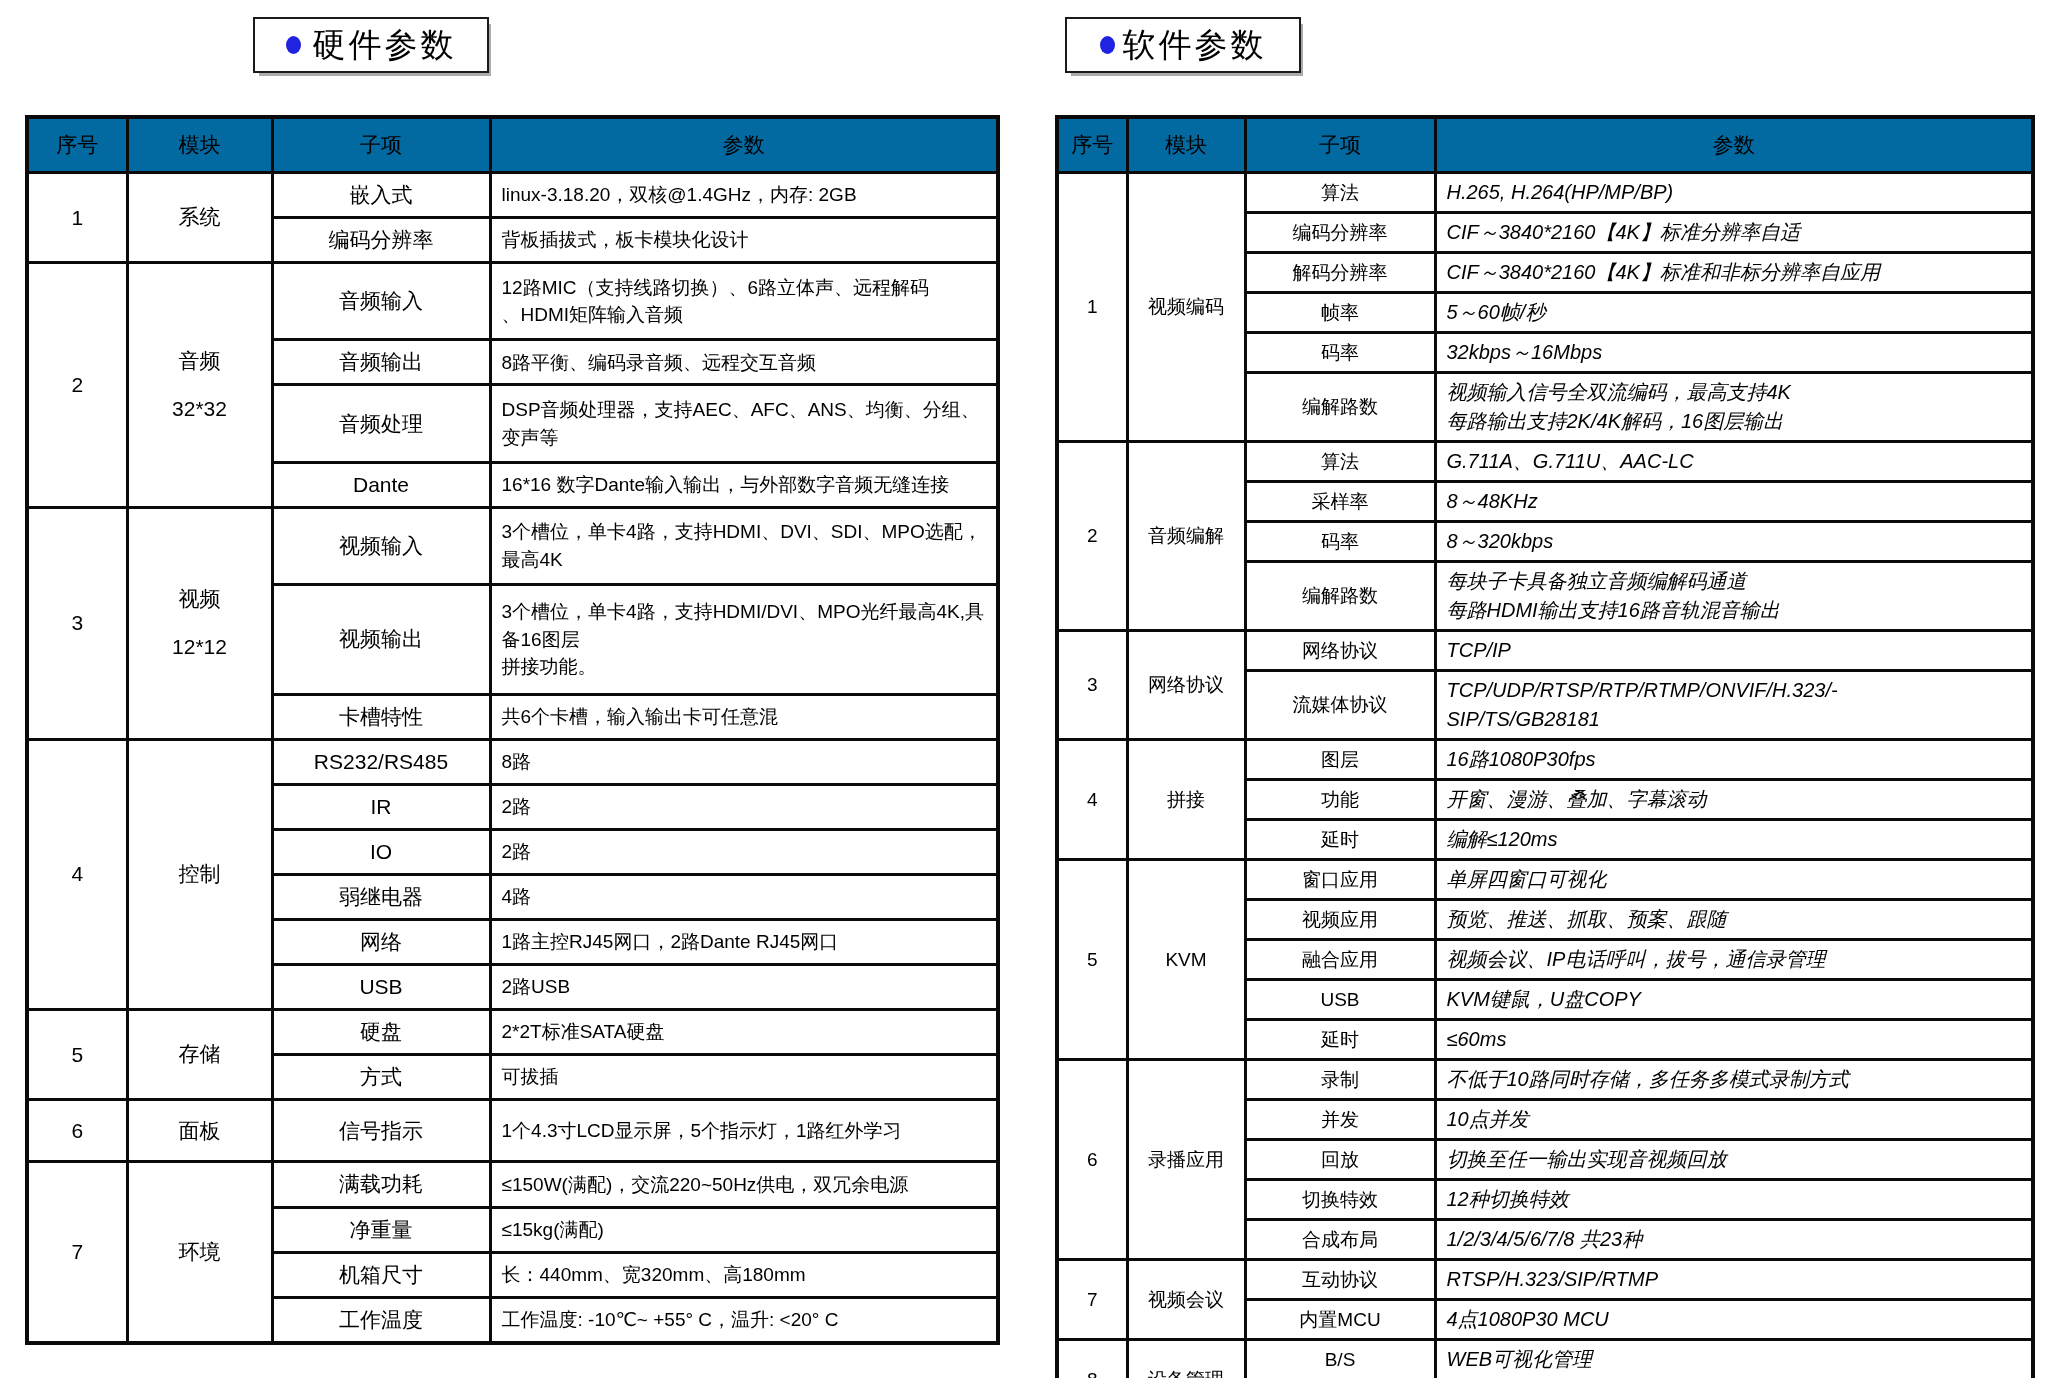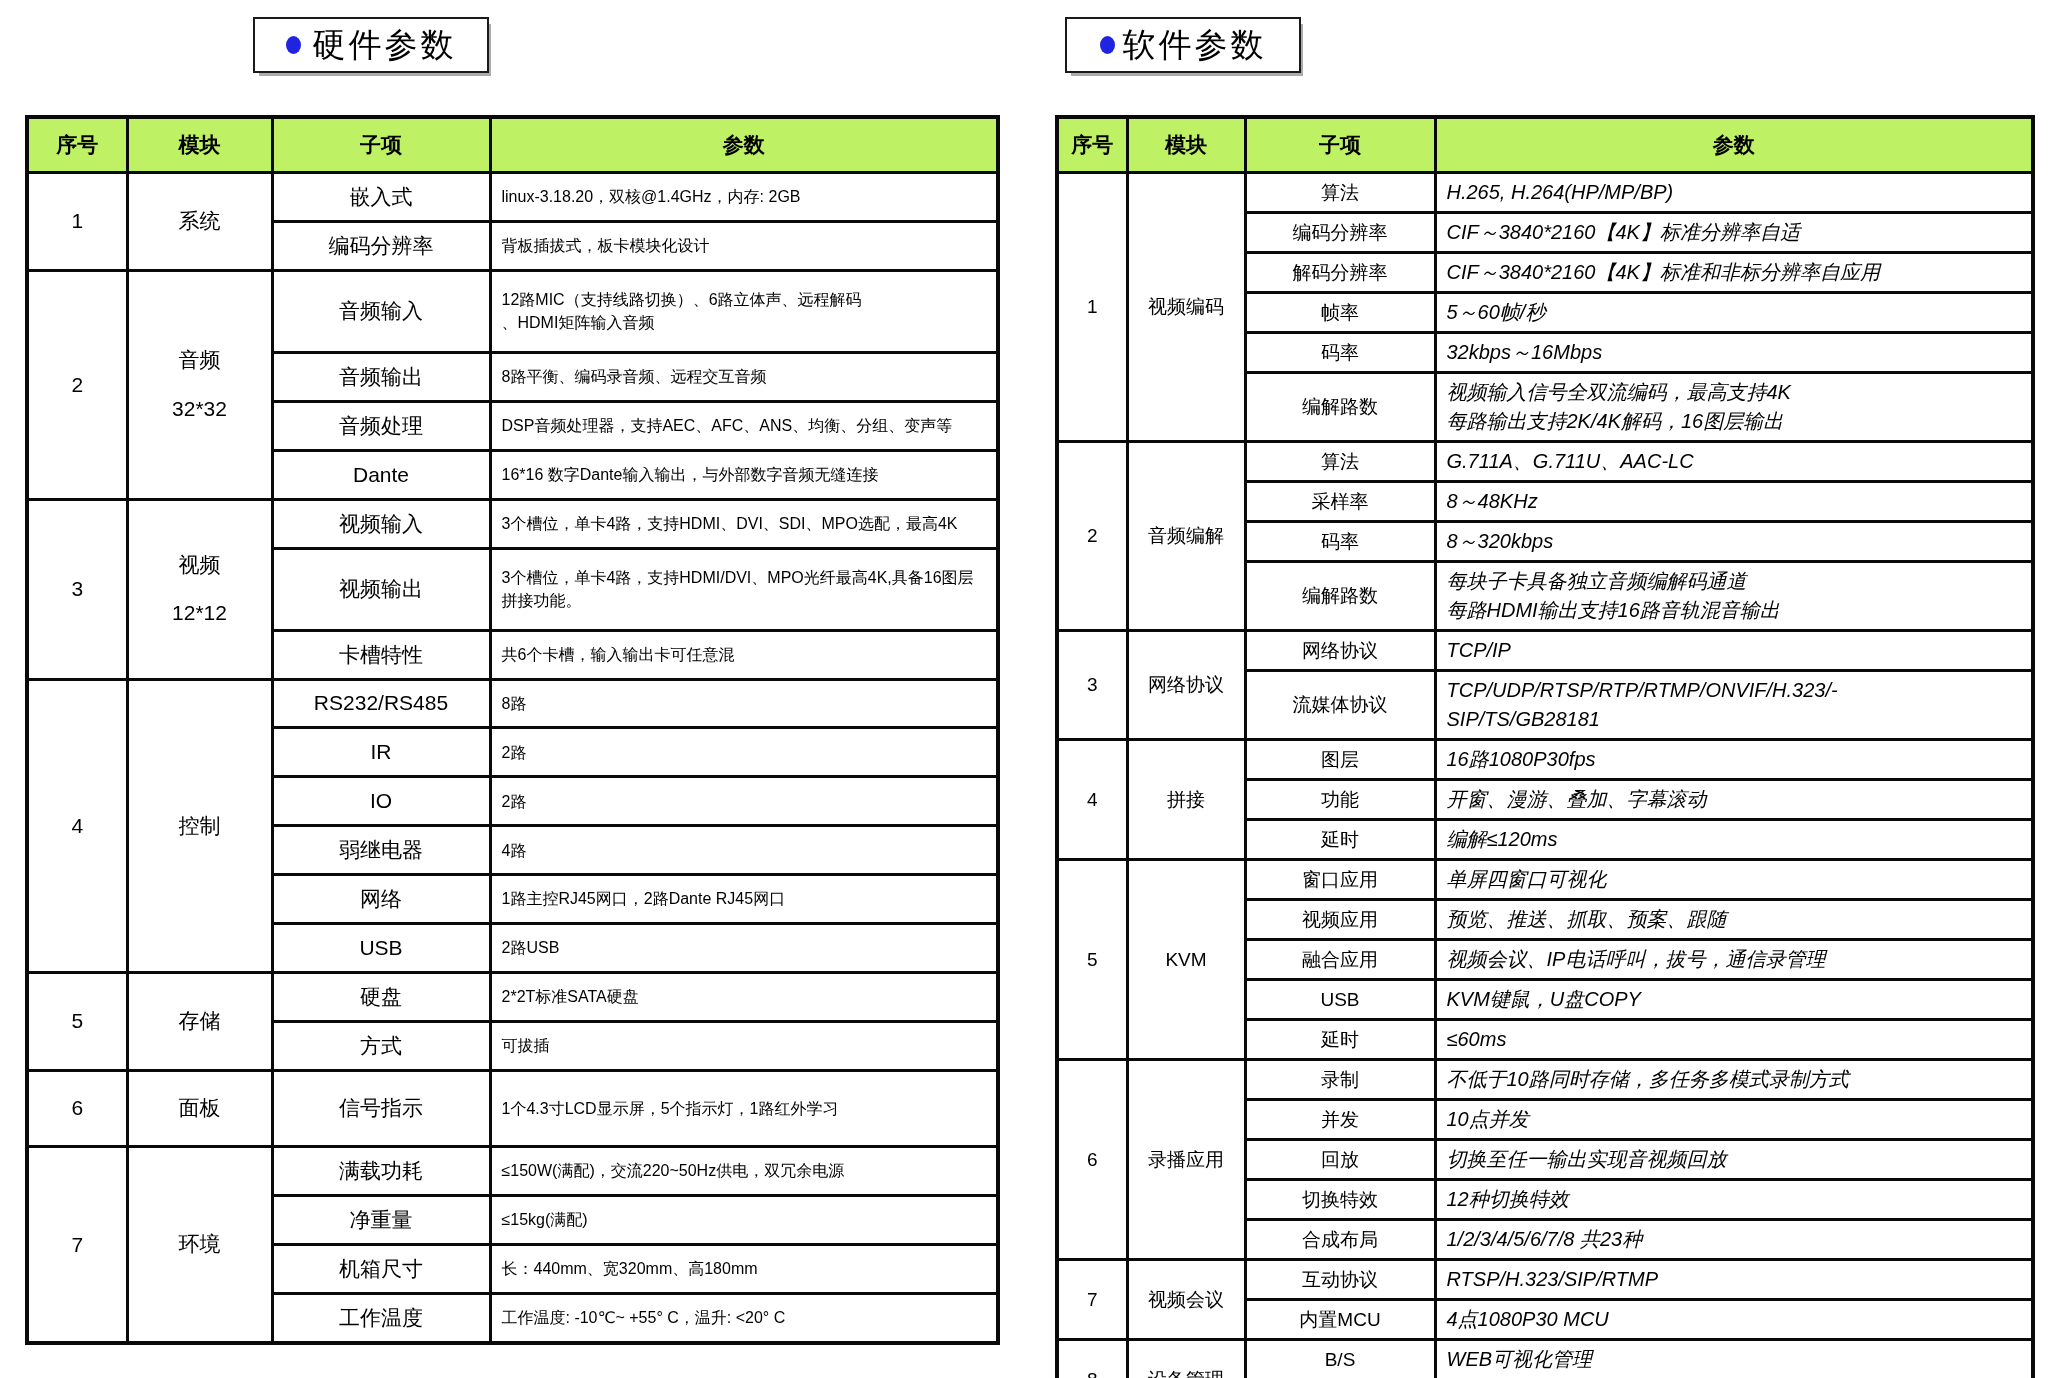--- a/index.html
+++ b/index.html
@@ -38,35 +38,35 @@
     border-collapse:collapse;
     border:4px solid #0a0a0a;
     table-layout:fixed;
   }
   table.spec th,table.spec td{
     border:3px solid #0a0a0a;
     vertical-align:middle;
     overflow:hidden;
   }
   table.spec th{
-    background:#bef264;
-    font-weight:700;
+    background:#0369a1;
+    font-weight:400;
     font-size:21px;
     height:50px;
     text-align:center;
   }
   td.no,td.module,td.sub{text-align:center;}
   td.module{white-space:pre-line;line-height:2.3;}
   td.param{text-align:left;padding:4px 8px 4px 10px;white-space:pre-line;line-height:1.45;}
   
   #hw-table .c-no{width:100px;}
   #hw-table .c-mod{width:145px;}
   #hw-table .c-sub{width:218px;}
   #hw-table td.no,#hw-table td.module,#hw-table td.sub{font-size:21px;}
-  #hw-table td.param{font-size:16px;}
+  #hw-table td.param{font-size:19px;}
   
   #sw-table .c-no{width:70px;}
   #sw-table .c-mod{width:118px;}
   #sw-table .c-sub{width:190px;}
   #sw-table td.no,#sw-table td.module,#sw-table td.sub{font-size:19px;}
   #sw-table td.param{font-size:20px;font-style:italic;}
 </style>
 </head>
 <body>
 

